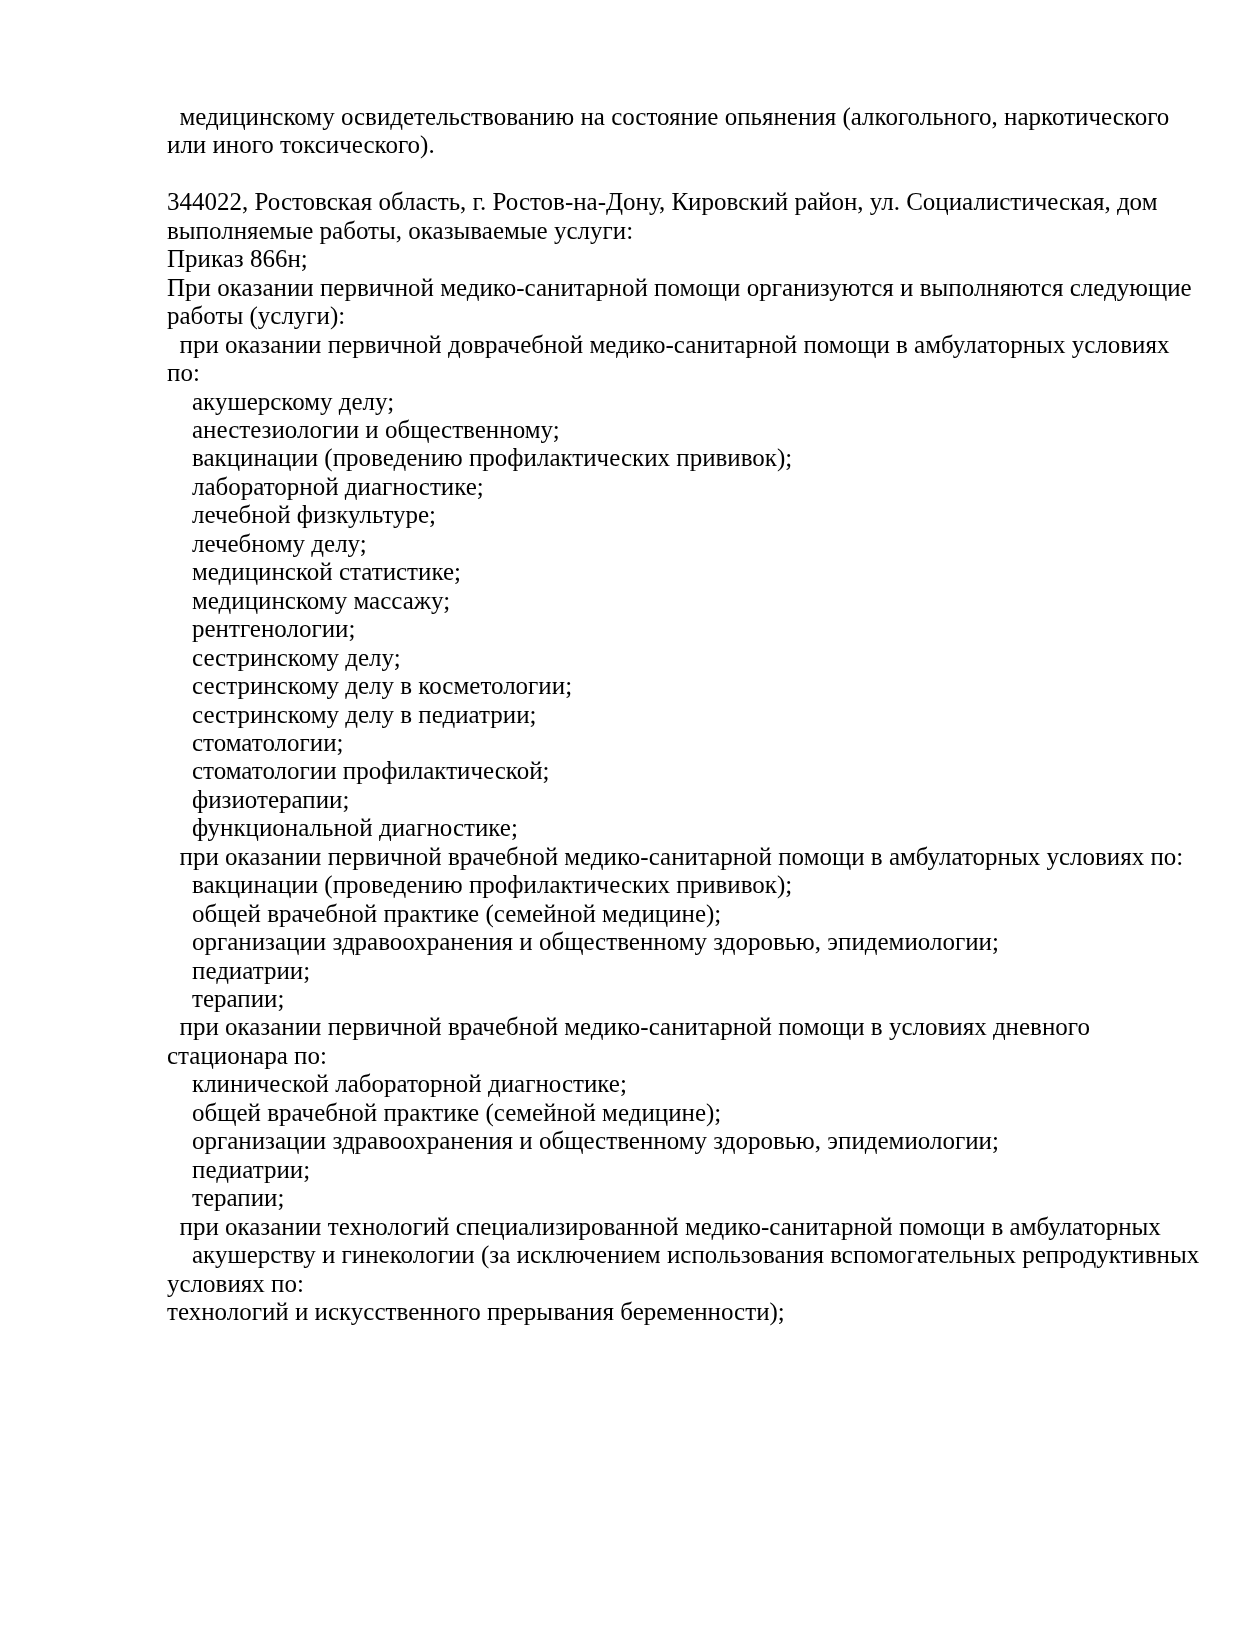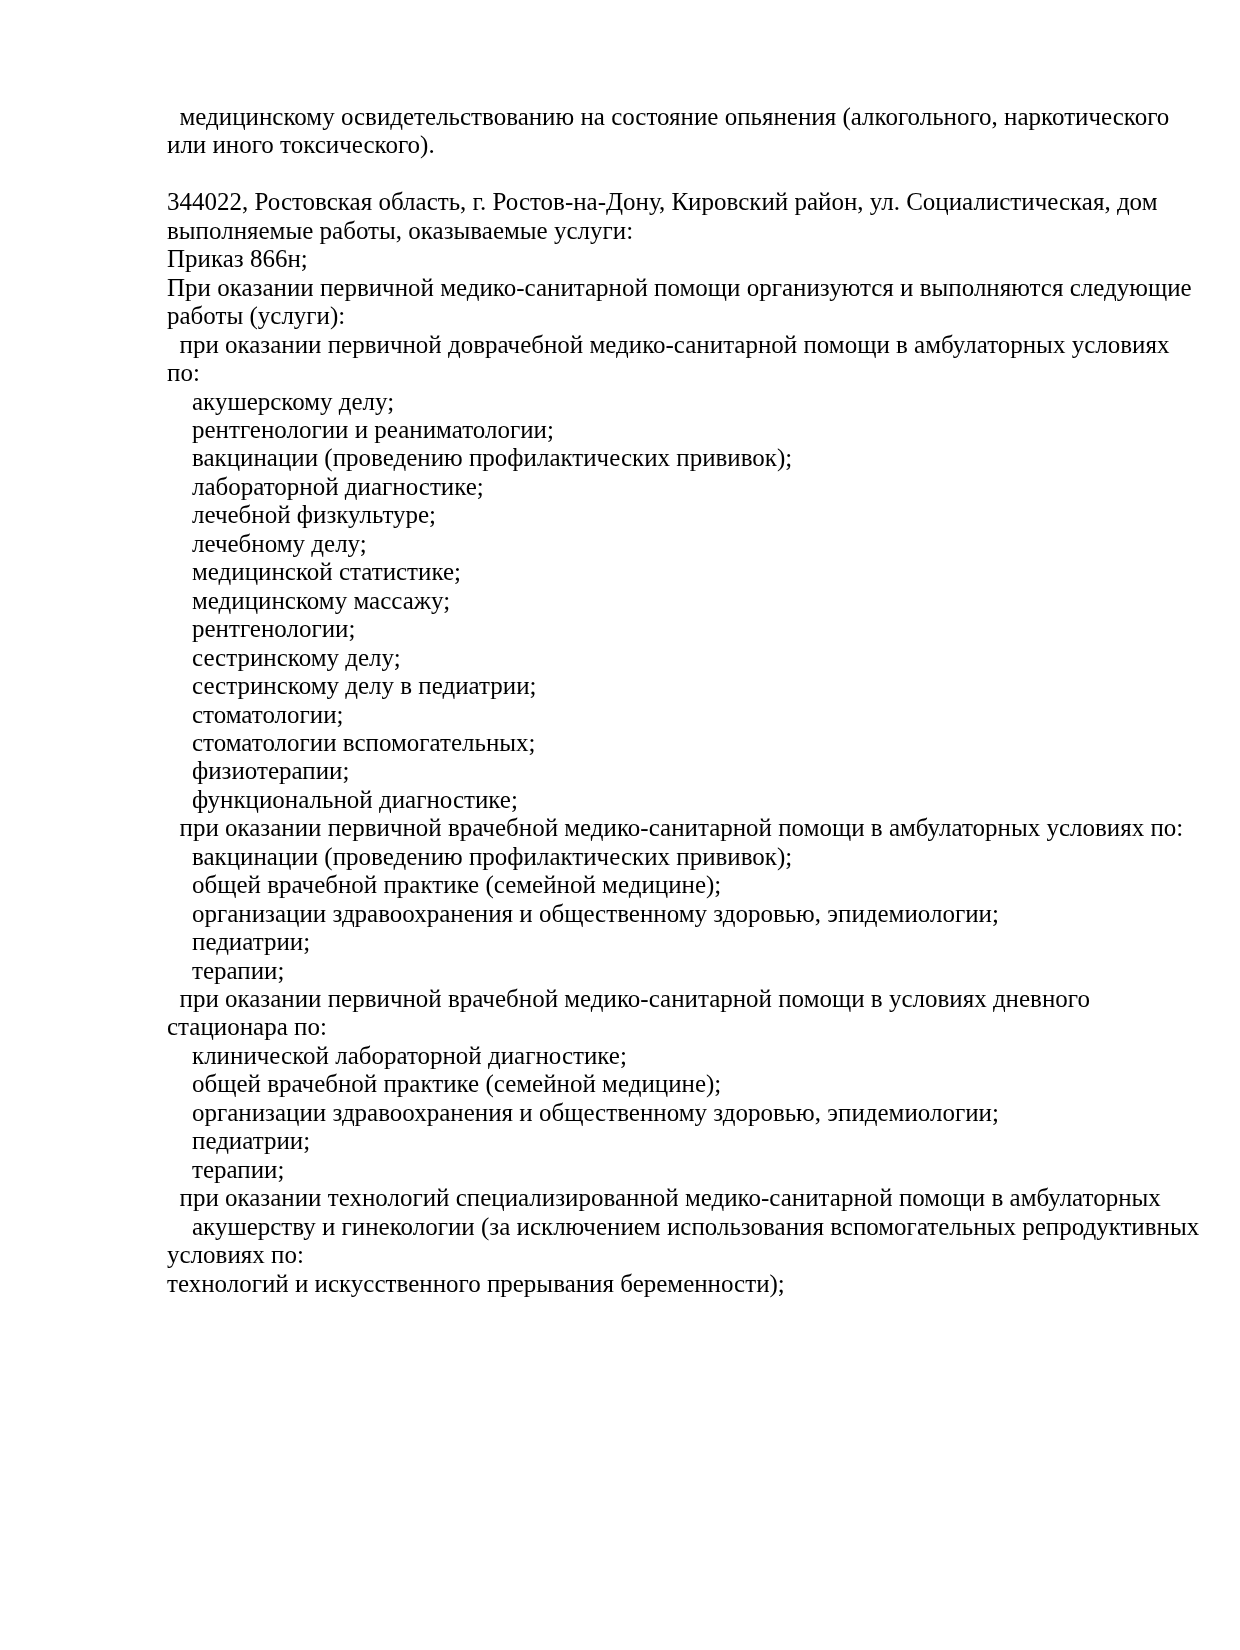--- a/index.html
+++ b/index.html
@@ -34,32 +34,33 @@
   <div class="ln">или иного токсического).</div>
   <div class="ln"></div>
   <div class="ln">344022, Ростовская область, г. Ростов-на-Дону, Кировский район, ул. Социалистическая, дом</div>
   <div class="ln">выполняемые работы, оказываемые услуги:</div>
   <div class="ln">Приказ 866н;</div>
   <div class="ln">При оказании первичной медико-санитарной помощи организуются и выполняются следующие</div>
   <div class="ln">работы (услуги):</div>
   <div class="ln">  при оказании первичной доврачебной медико-санитарной помощи в амбулаторных условиях</div>
   <div class="ln">по:</div>
   <div class="ln">    акушерскому делу;</div>
-  <div class="ln">    рентгенологии и реаниматологии;</div>
+  <div class="ln">    анестезиологии и общественному;</div>
   <div class="ln">    вакцинации (проведению профилактических прививок);</div>
   <div class="ln">    лабораторной диагностике;</div>
   <div class="ln">    лечебной физкультуре;</div>
   <div class="ln">    лечебному делу;</div>
   <div class="ln">    медицинской статистике;</div>
   <div class="ln">    медицинскому массажу;</div>
   <div class="ln">    рентгенологии;</div>
   <div class="ln">    сестринскому делу;</div>
+  <div class="ln">    сестринскому делу в косметологии;</div>
   <div class="ln">    сестринскому делу в педиатрии;</div>
   <div class="ln">    стоматологии;</div>
-  <div class="ln">    стоматологии вспомогательных;</div>
+  <div class="ln">    стоматологии профилактической;</div>
   <div class="ln">    физиотерапии;</div>
   <div class="ln">    функциональной диагностике;</div>
   <div class="ln">  при оказании первичной врачебной медико-санитарной помощи в амбулаторных условиях по:</div>
   <div class="ln">    вакцинации (проведению профилактических прививок);</div>
   <div class="ln">    общей врачебной практике (семейной медицине);</div>
   <div class="ln">    организации здравоохранения и общественному здоровью, эпидемиологии;</div>
   <div class="ln">    педиатрии;</div>
   <div class="ln">    терапии;</div>
   <div class="ln">  при оказании первичной врачебной медико-санитарной помощи в условиях дневного</div>
   <div class="ln">стационара по:</div>

